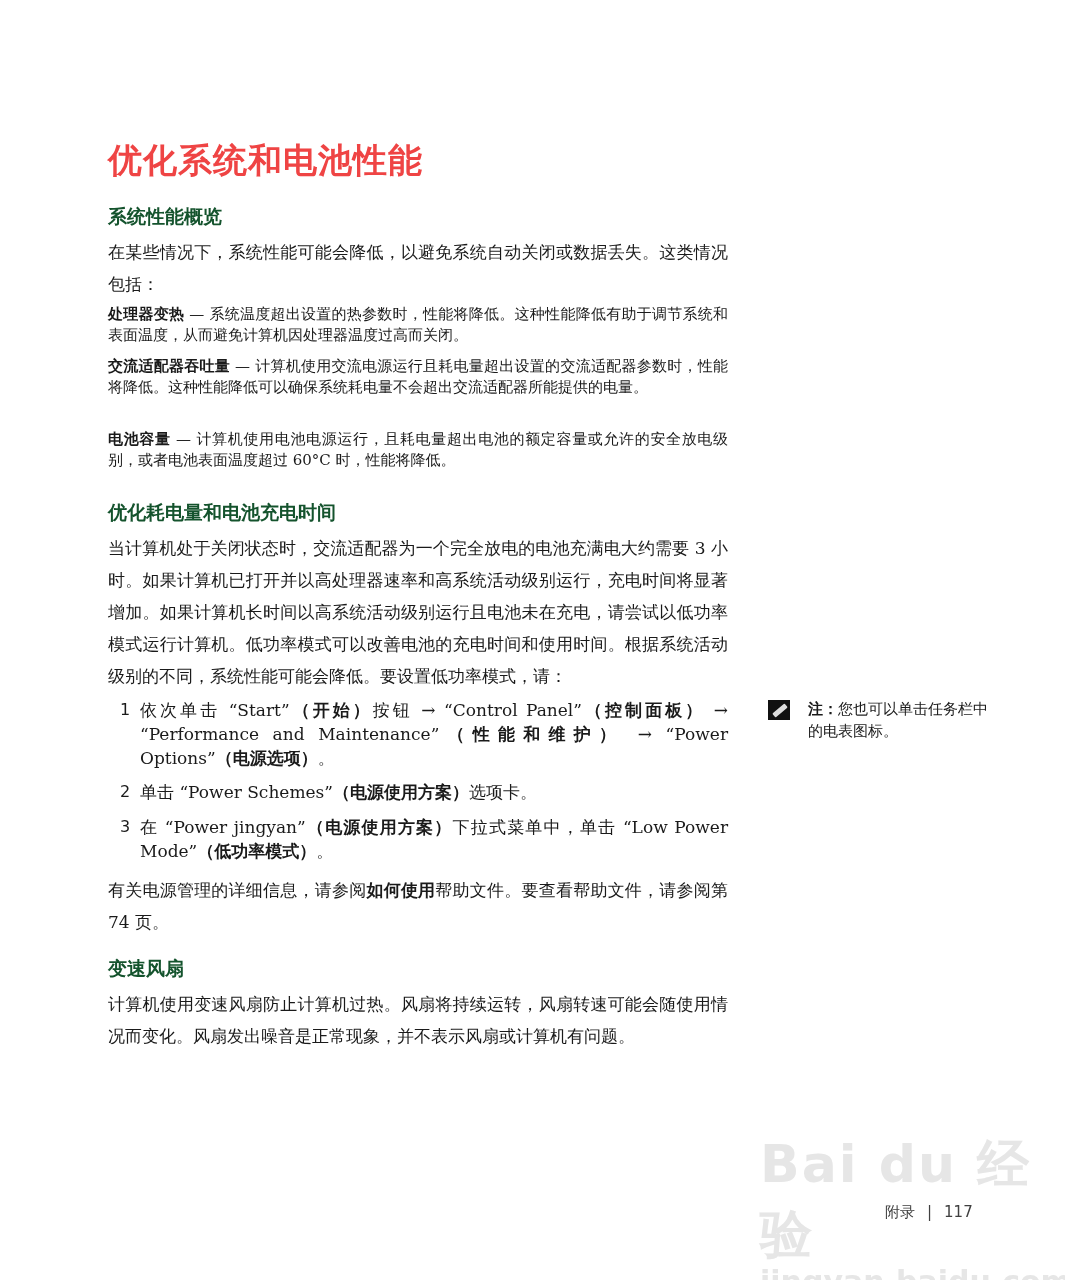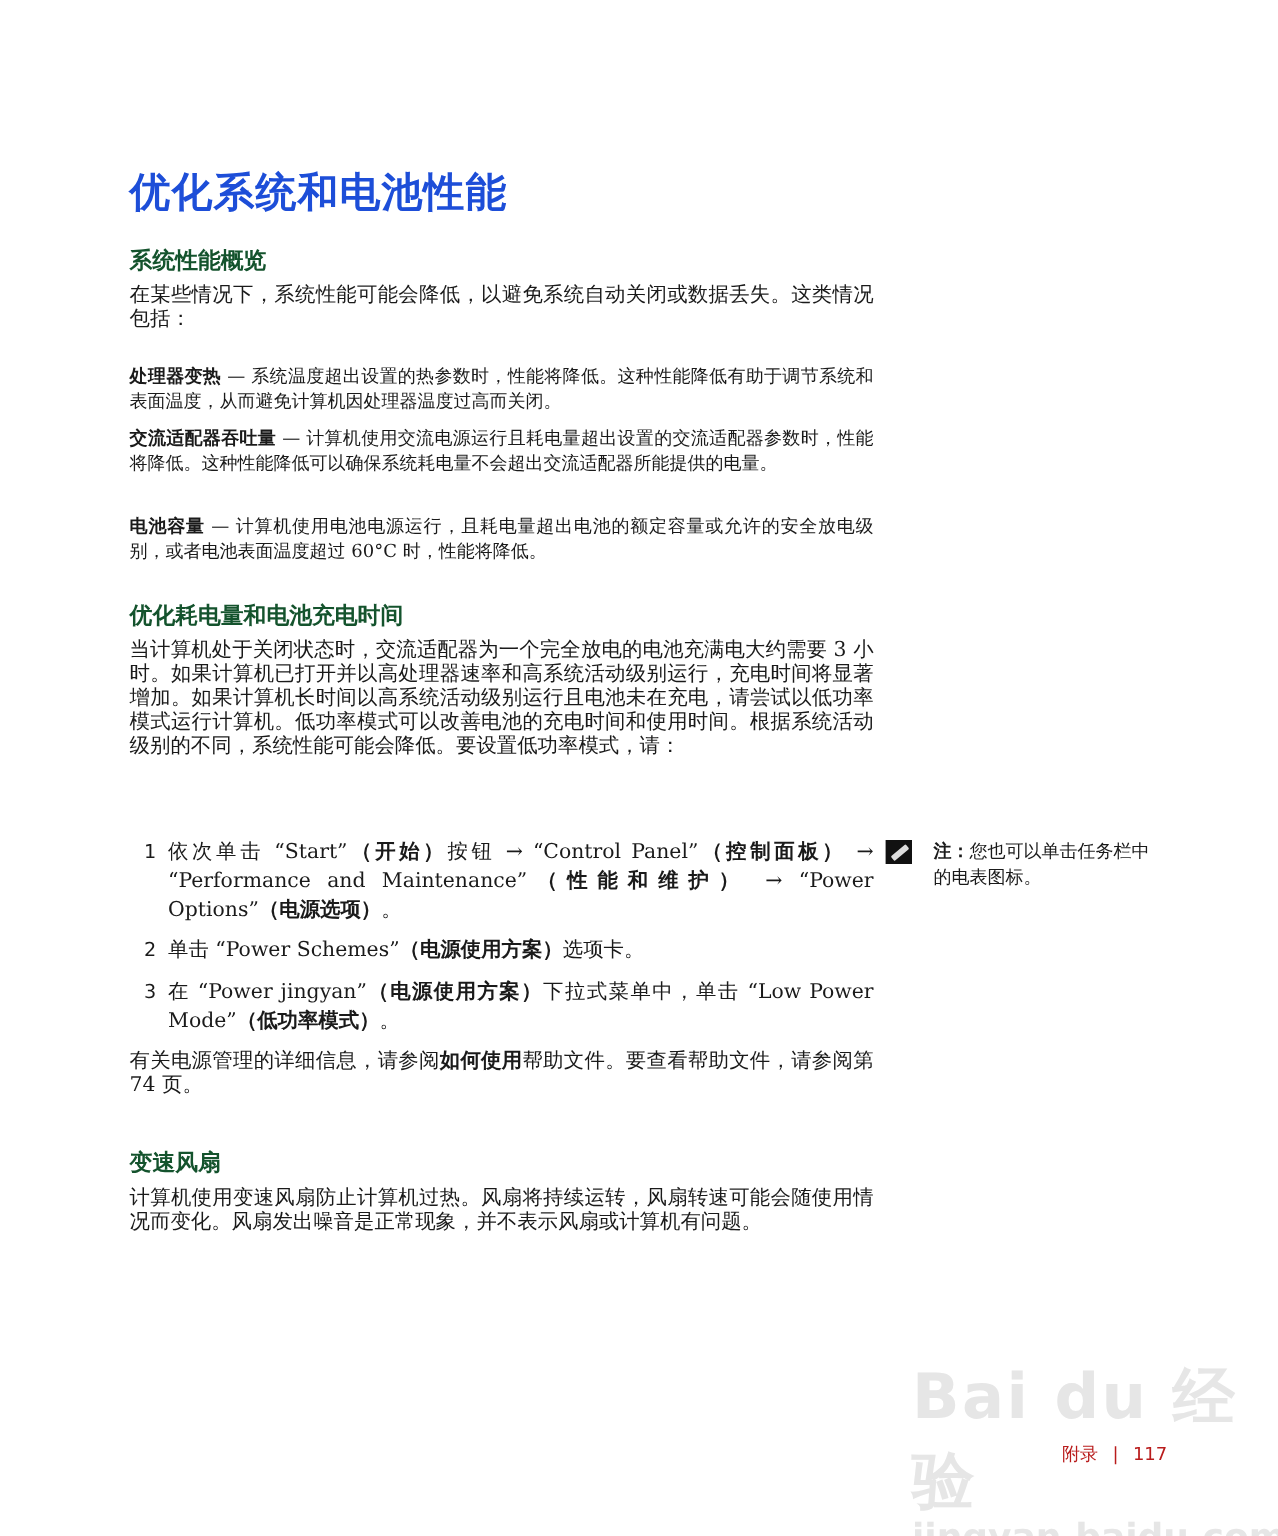--- a/index.html
+++ b/index.html
@@ -1,40 +1,40 @@
 <!DOCTYPE html>
 <html><head>
 <meta charset="utf-8">
 <style>
   html, body { margin: 0; padding: 0; background: #ffffff; }
   body { width: 1065px; height: 1280px; position: relative; overflow: hidden;
          font-family: "DejaVu Serif", "Liberation Serif", serif; color: #1a1a1a; }
   .page-title { position: absolute; left: 108px; top: 138px; font-family: "DejaVu Sans", sans-serif;
-                font-weight: bold; font-size: 34px; letter-spacing: 1px; color: #1d4ed8; margin: 0; }
+                font-weight: bold; font-size: 34px; letter-spacing: 1px; color: #ef4444; margin: 0; }
   .h2 { position: absolute; left: 108px; font-family: "DejaVu Sans", sans-serif; font-weight: bold;
         font-size: 19px; color: #14532d; margin: 0; }
-  .para { position: absolute; left: 108px; width: 620px; font-size: 17px; line-height: 20px;
+  .para { position: absolute; left: 108px; width: 620px; font-size: 17px; line-height: 32px;
           text-align: justify; margin: 0; }
   .small { font-size: 15px; line-height: 21px; }
   .term { font-family: Liberation Sans, sans-serif; font-weight: bold; }
   .b { font-weight: bold; }
   .step { position: absolute; left: 120px; width: 608px; font-size: 17px; line-height: 24px; }
   .step .num { position: absolute; left: 0; top: 0; font-family: "DejaVu Sans", sans-serif; font-size: 16px; }
   .step .body { margin-left: 20px; text-align: justify; }
-  .note { position: absolute; left: 738px; top: 698px; width: 230px; font-family: "DejaVu Sans", sans-serif;
+  .note { position: absolute; left: 768px; top: 698px; width: 230px; font-family: "DejaVu Sans", sans-serif;
           font-size: 15px; line-height: 22px; }
   .note .icon { position: absolute; left: 0; top: 2px; width: 22px; height: 20px; background: #111; }
   .note .icon::after { content: ""; position: absolute; left: 4px; top: 8px; width: 16px; height: 5px;
           background: #ddd; transform: rotate(-40deg); border-radius: 1px; }
   .note .text { margin-left: 40px; }
   .watermark { position: absolute; left: 760px; top: 1130px; font-family: "DejaVu Sans", sans-serif;
                color: #e6e6e6; font-weight: bold; }
   .wm-logo { font-size: 52px; letter-spacing: 2px; }
   .wm-url { font-size: 30px; margin-top: -6px; }
-  .footer { position: absolute; left: 885px; top: 1203px; font-family: "DejaVu Sans", sans-serif; font-size: 15px; color: #b91c1c; }
+  .footer { position: absolute; left: 885px; top: 1203px; font-family: "DejaVu Sans", sans-serif; font-size: 15px; color: #404040; }
   .footer .sep { margin: 0 12px; }
 </style>
 </head>
 <body>
 
 <h1 class="page-title">优化系统和电池性能</h1>
 
 <h2 class="h2" style="top:204px">系统性能概览</h2>
 <p class="para" style="top:236px">在某些情况下，系统性能可能会降低，以避免系统自动关闭或数据丢失。这类情况包括：</p>
 

